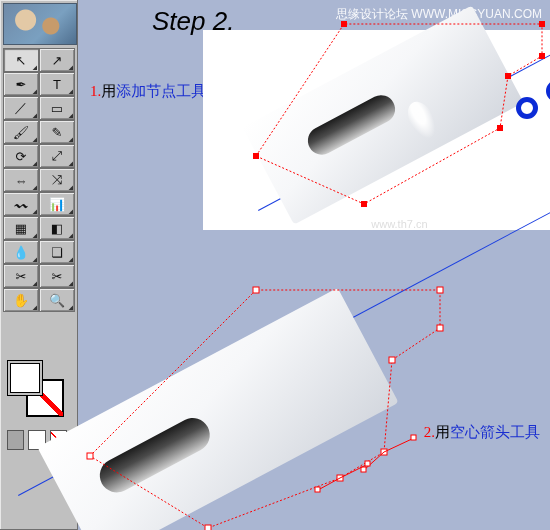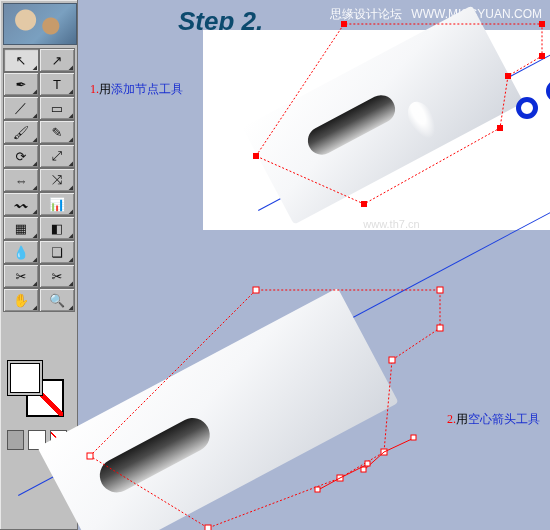--- a/index.html
+++ b/index.html
@@ -36,28 +36,28 @@
   .p1 .slot{left:50px;top:35px;width:95px;height:28px}
   .p1 .highlight{position:absolute;left:150px;top:58px;width:24px;height:40px;border-radius:50%;background:radial-gradient(ellipse at 50% 30%,rgba(255,255,255,.95)0 30%,transparent 70%)}
   
   .selA{position:absolute;left:170px;top:16px;width:370px;height:210px;pointer-events:none}
   .selA svg{width:100%;height:100%;overflow:visible}
   .node{fill:#ff0000}
   .ring{position:absolute;width:22px;height:22px;border:5px solid #0b2bd6;border-radius:50%;box-sizing:border-box}
   
   .guide{position:absolute;width:700px;height:0;border-top:1px solid #1b3fe0}
   
-  .step-title{position:absolute;left:100px;top:6px;font-family:Arial,Helvetica,sans-serif;font-weight:700;font-style:italic;color:#0c4a6e;font-size:26px}
-  .note{position:absolute;font-size:12px;line-height:1.5;font-family:SimSun,"Microsoft YaHei";white-space:nowrap}
+  .step-title{position:absolute;left:74px;top:6px;font-family:Arial,Helvetica,sans-serif;font-weight:400;font-style:italic;color:#000000;font-size:26px}
+  .note{position:absolute;font-size:15px;line-height:1.5;font-family:SimSun,"Microsoft YaHei";white-space:nowrap}
   .note .num{color:#ff0000}
   .note .blue{color:#1a2fd0}
   .watermark1{position:absolute;right:8px;top:6px;font-size:12px;color:rgba(255,255,255,0.9)}
-  .watermark1 .cn{color:rgba(255,255,255,0.95);margin-right:6px}
+  .watermark1 .cn{color:rgba(255,255,255,0.95);}
   .watermark2{position:absolute;left:230px;top:216px;font-size:12px;color:#ffffff}
-  .watermark2 .en{color:#dedede;font-family:Arial;margin-left:4px;font-size:11px}
+  .watermark2 .en{color:#dedede;font-family:Arial;margin-left:12px;font-size:11px}
   
   .p2 .shape3d{left:-30px;top:120px;width:340px;height:130px;transform:rotate(-28deg)}
   .p2 .slot{left:40px;top:45px;width:120px;height:34px}
   .p2 .guide{left:-60px;top:255px;transform:rotate(-28deg);transform-origin:0 0}
   .p1 .guide{left:180px;top:210px;transform:rotate(-28deg);transform-origin:0 0}
   .selB{position:absolute;left:10px;top:40px;width:430px;height:260px;pointer-events:none}
   .selB svg{width:100%;height:100%;overflow:visible}
   .handle{stroke:#ff0000;fill:#ffffff}
   .hline{stroke:#ff0000;stroke-width:1}
 </style>
@@ -168,18 +168,18 @@
         <line class="hline" x1="296" y1="172" x2="276" y2="190"></line>
         <rect class="handle" x="323" y="155" width="5" height="5"></rect>
         <rect class="handle" x="273" y="187" width="5" height="5"></rect>
         <line class="hline" x1="252" y1="198" x2="280" y2="184"></line>
         <line class="hline" x1="252" y1="198" x2="230" y2="210"></line>
         <rect class="handle" x="277" y="181" width="5" height="5"></rect>
         <rect class="handle" x="227" y="207" width="5" height="5"></rect>
       </svg>
     </div>
 
-    <div class="note" style="right:10px;top:170px;text-align:center">
+    <div class="note" style="right:10px;top:181px;text-align:center">
       <span class="num">2.</span><span>用</span><span class="blue">空心箭头工具</span><br>
     </div>
   </div>
 
 </div>
 
 </body></html>

